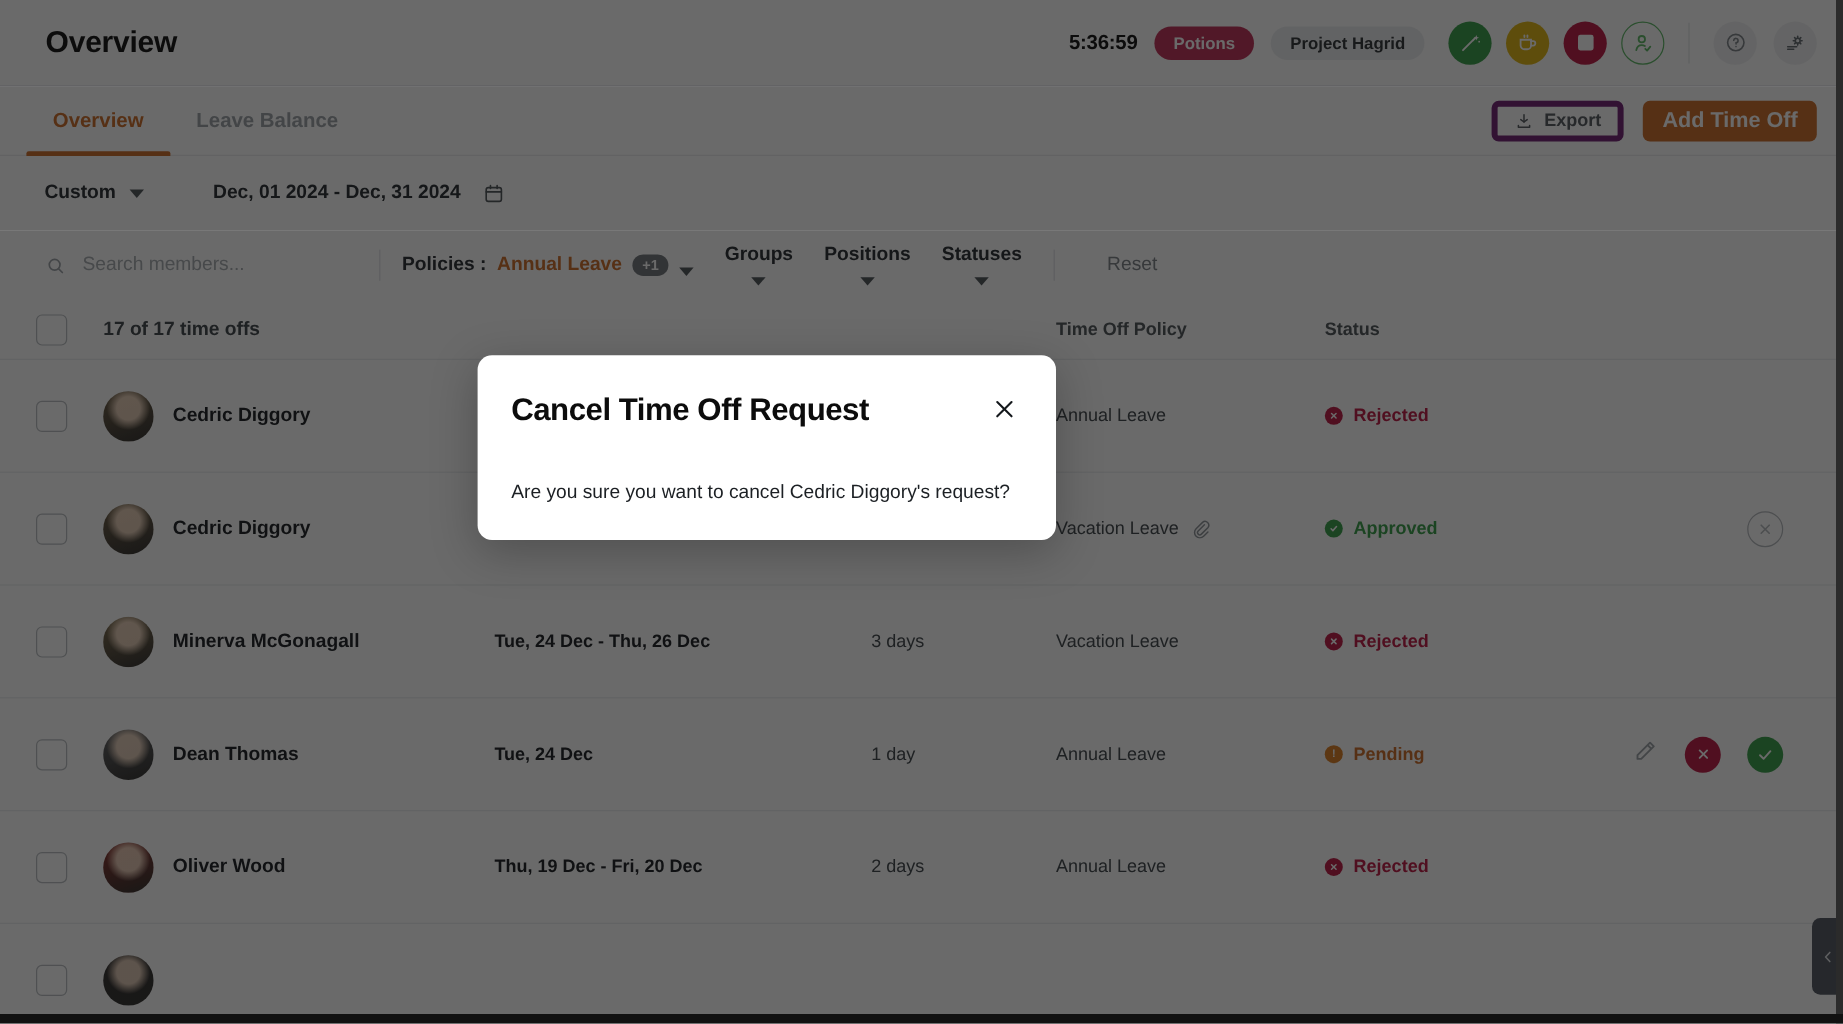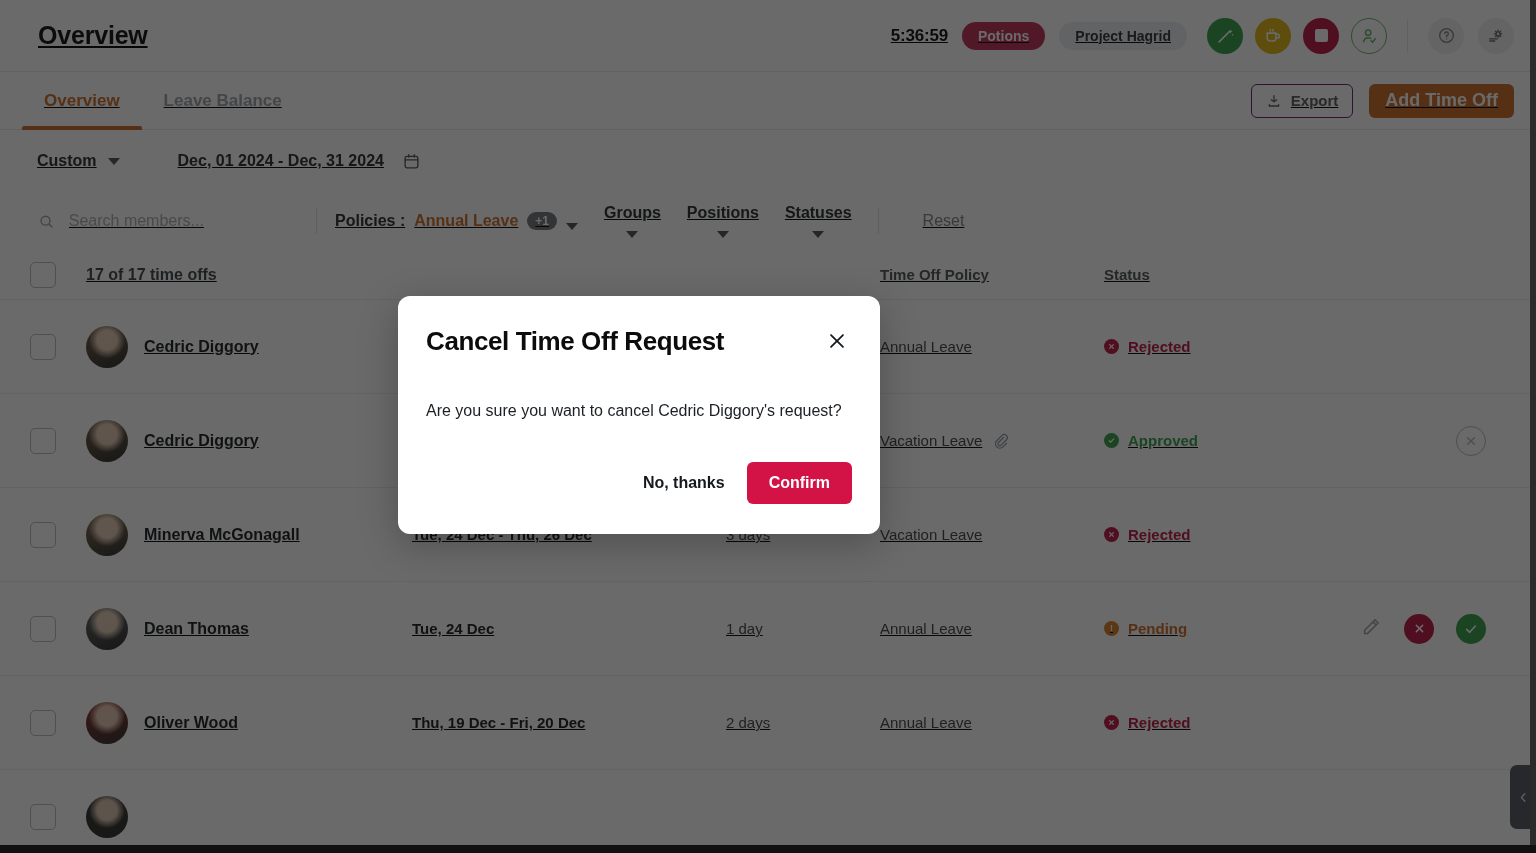--- a/index.html
+++ b/index.html
@@ -6,21 +6,20 @@
   html, body {
     width: 1536px; height: 853px;
     font-family: "Liberation Sans", sans-serif;
     background: #9a9a9a;
     overflow: hidden;
   }
   #app {
     position: relative;
     width: 1536px; height: 853px;
     background: #ffffff;
-    text-decoration: underline;
   }
   
   .dimmed { filter: brightness(0.62) saturate(0.95); }
 
   
   .header {
     position: relative;
     height: 72px;
     background: #fff;
     display: flex; align-items: center;
@@ -80,21 +79,21 @@
     position: relative;
   }
   .tab.active { color: #d2691e; }
   .tab.active:after {
     content: ""; position: absolute; left: 0; right: 0; bottom: -1px;
     height: 4px; background: #d2691e; border-radius: 2px 2px 0 0;
   }
   .tabbar-right { margin-left: auto; display: flex; align-items: center; gap: 16px; }
   .btn-export {
     height: 34px; padding: 0 14px;
-    border: 1px solid #701a75; border-radius: 6px;
+    border: 5px solid #701a75; border-radius: 6px;
     background: #fff; color: #51575d;
     font-size: 15px; font-weight: bold;
     display: flex; align-items: center; gap: 9px; cursor: pointer;
   }
   .btn-primary {
     height: 34px; padding: 0 16px;
     border: none; border-radius: 6px;
     background: #d2691e; color: #fff;
     font-size: 18px; font-weight: bold; cursor: pointer;
     display: flex; align-items: center;
@@ -600,21 +599,17 @@
     <div class="modal-head">
       <div class="modal-title">Cancel Time Off Request</div>
       <button class="modal-close">
         <svg width="22" height="22" viewBox="0 0 24 24" fill="none" stroke="#15191d" stroke-width="1.9" stroke-linecap="round">
           <path d="M5.5 5.5 L18.5 18.5"></path>
             <path d="M18.5 5.5 L5.5 18.5"></path>
         </svg>
       </button>
     </div>
     <div class="modal-body">Are you sure you want to cancel Cedric Diggory's request?</div>
-    <div class="modal-foot">
-      <button class="btn-text">No, thanks</button>
-      <button class="btn-confirm">Confirm</button>
-    </div>
   </div>
 
   <div class="scrollbar-edge"></div>
   <div class="bottom-cut"></div>
 </div>
 
 </body></html>

